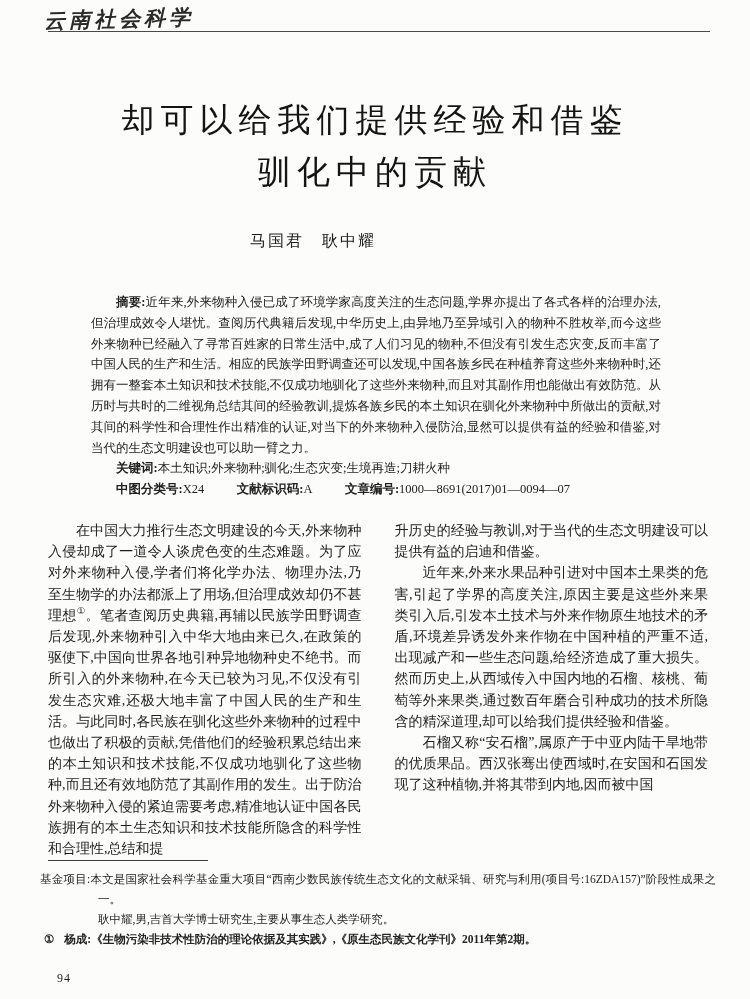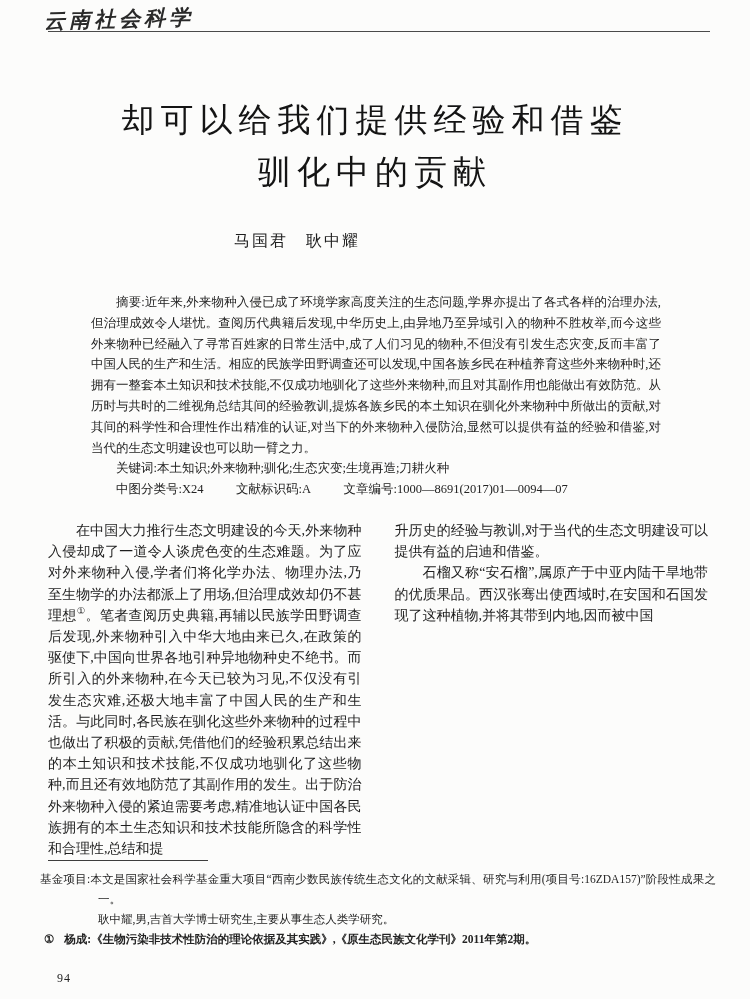--- a/index.html
+++ b/index.html
@@ -23,31 +23,31 @@
   .header-rule {
     position: absolute; top: 31px; left: 48px; width: 662px;
     border-top: 1.4px solid #4a4a4a;
   }
   .title {
     position: absolute; top: 94px; left: 40px; width: 670px;
     text-align: center; font-size: 33px; font-weight: 500;
     line-height: 52px; letter-spacing: 6px; color: #141414;
   }
   .authors {
-    position: absolute; top: 231px; left: 0; width: 594px;
+    position: absolute; top: 231px; left: 16px; width: 594px;
     text-align: center; font-size: 16px; letter-spacing: 2px;
   }
   .meta {
     position: absolute; top: 292px; left: 91px; width: 570px;
     font-size: 12.5px; line-height: 20.8px;
     text-align: justify; text-justify: inter-ideograph;
     color: #222;
   }
   .meta p { margin: 0; text-indent: 2em; }
-  .meta .label { font-weight: normal; }
+  .meta .label { font-weight: bold; }
   .clc-line .gap { display: inline-block; width: 2.6em; }
   .columns {
     position: absolute; top: 520px; left: 48px; width: 660px;
     display: flex; gap: 33px;
     font-size: 14px; line-height: 21.2px;
     text-align: justify; text-justify: inter-ideograph;
   }
   .col { width: 318px; }
   .col p { margin: 0; }
   .col p.indent { text-indent: 2em; }
@@ -97,20 +97,21 @@
     <p><span class="label">关键词:</span><span>本土知识;外来物种;驯化;生态灾变;生境再造;刀耕火种</span></p>
     <p class="clc-line"><span class="label">中图分类号:</span><span>X24</span><span class="gap"></span><span class="label">文献标识码:</span><span>A</span><span class="gap"></span><span class="label">文章编号:</span><span>1000—8691(2017)01—0094—07</span></p>
   </div>
 
   <div class="columns">
     <div class="col">
       <p class="indent"><span>在中国大力推行生态文明建设的今天,外来物种入侵却成了一道令人谈虎色变的生态难题。为了应对外来物种入侵,学者们将化学办法、物理办法,乃至生物学的办法都派上了用场,但治理成效却仍不甚理想</span><sup class="fn-ref">①</sup><span>。笔者查阅历史典籍,再辅以民族学田野调查后发现,外来物种引入中华大地由来已久,在政策的驱使下,中国向世界各地引种异地物种史不绝书。而所引入的外来物种,在今天已较为习见,不仅没有引发生态灾难,还极大地丰富了中国人民的生产和生活。与此同时,各民族在驯化这些外来物种的过程中也做出了积极的贡献,凭借他们的经验积累总结出来的本土知识和技术技能,不仅成功地驯化了这些物种,而且还有效地防范了其副作用的发生。出于防治外来物种入侵的紧迫需要考虑,精准地认证中国各民族拥有的本土生态知识和技术技能所隐含的科学性和合理性,总结和提</span></p>
     </div>
     <div class="col">
       <p>升历史的经验与教训,对于当代的生态文明建设可以提供有益的启迪和借鉴。</p>
+      <p class="indent">近年来,外来水果品种引进对中国本土果类的危害,引起了学界的高度关注,原因主要是这些外来果类引入后,引发本土技术与外来作物原生地技术的矛盾,环境差异诱发外来作物在中国种植的严重不适,出现减产和一些生态问题,给经济造成了重大损失。然而历史上,从西域传入中国内地的石榴、核桃、葡萄等外来果类,通过数百年磨合引种成功的技术所隐含的精深道理,却可以给我们提供经验和借鉴。</p>
       <p class="indent">石榴又称“安石榴”,属原产于中亚内陆干旱地带的优质果品。西汉张骞出使西域时,在安国和石国发现了这种植物,并将其带到内地,因而被中国</p>
     </div>
   </div>
 
   <div class="footnote-rule"></div>
 
   <div class="footer">
     <p class="hang"><span class="label">基金项目:</span><span>本文是国家社会科学基金重大项目“西南少数民族传统生态文化的文献采辑、研究与利用(项目号:16ZDA157)”阶段性成果之一。</span></p>
     <p class="cont">耿中耀,男,吉首大学博士研究生,主要从事生态人类学研究。</p>
     <p class="fnote"><span class="fn-mark">①</span><span>杨成:《生物污染非技术性防治的理论依据及其实践》,《原生态民族文化学刊》2011年第2期。</span></p>

